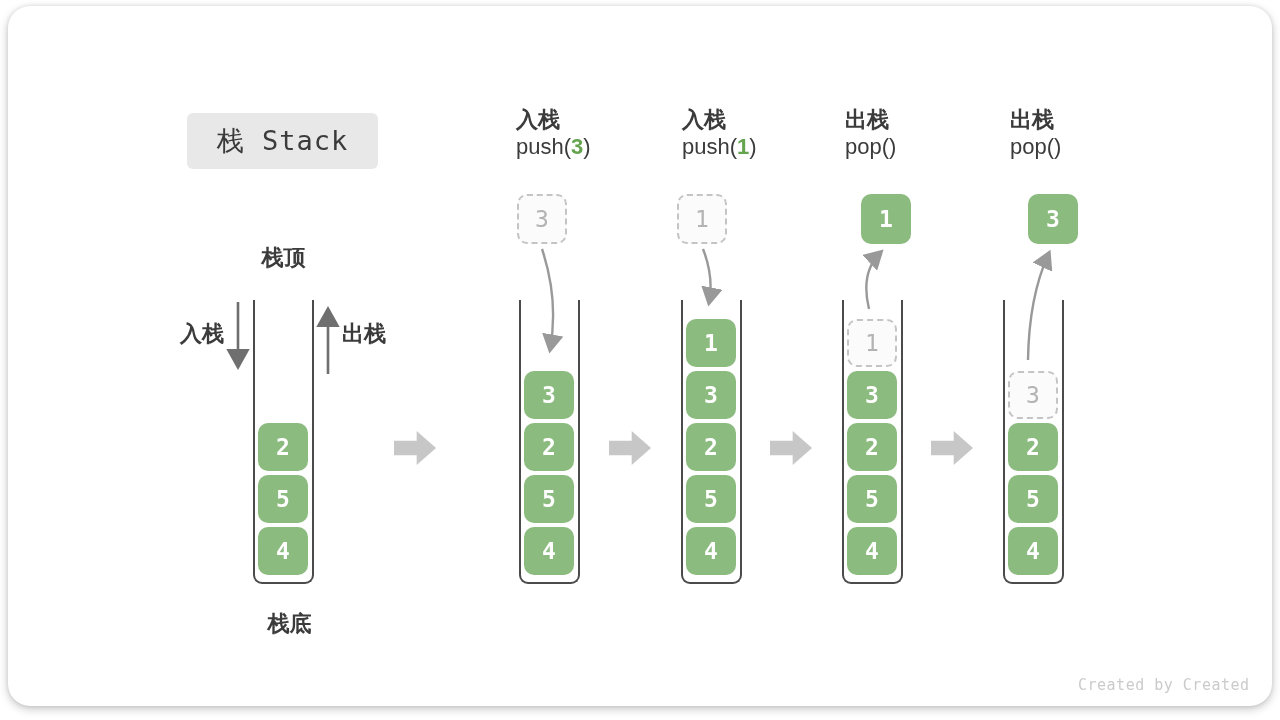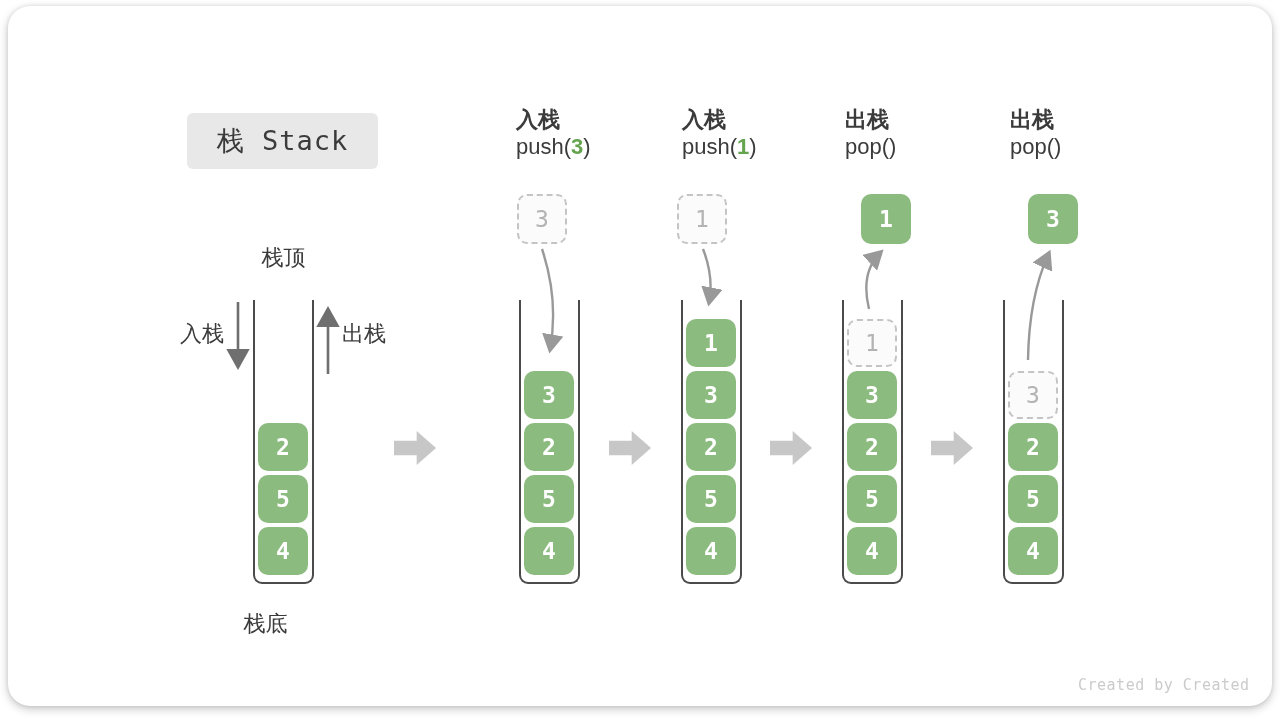--- a/index.html
+++ b/index.html
@@ -6,21 +6,21 @@
             font-family:"Liberation Sans",sans-serif;}
   #card{position:absolute;left:8px;top:6px;width:1264px;height:700px;background:#fff;
         border-radius:22px;box-shadow:0 3px 10px rgba(0,0,0,.22), 0 0 4px rgba(0,0,0,.10);}
   
   #abs{position:absolute;left:-8px;top:-6px;width:1280px;height:684px;}
 
   .title-box{position:absolute;left:187px;top:113px;width:191px;height:56px;
              background:var(--title_bg);border-radius:6px;display:flex;align-items:center;justify-content:center;}
   .title-box span{font-family:"DejaVu Sans Mono",monospace;font-size:27px;font-weight:500;color:var(--label_text);letter-spacing:1px;}
 
-  .lbl{position:absolute;font-size:22px;font-weight:400;color:var(--label_text);white-space:nowrap;}
+  .lbl{position:absolute;font-size:22px;font-weight:700;color:var(--label_text);white-space:nowrap;}
   .lbl.center{width:61px;text-align:center;}
 
   .stack-container{position:absolute;top:300px;width:61px;height:284px;box-sizing:border-box;
         border-left:2px solid var(--wall);border-right:2px solid var(--wall);border-bottom:2px solid var(--wall);
         border-radius:0 0 9px 9px;}
 
   .cell{position:absolute;width:50px;height:48px;box-sizing:border-box;border-radius:10px;
         display:flex;align-items:center;justify-content:center;
         font-family:"DejaVu Sans Mono",monospace;font-size:23px;font-weight:600;}
   .cell.solid{background:var(--green_box);color:#fff;}
@@ -44,21 +44,21 @@
 <body>
 
 <div id="card">
   <div id="abs">
 
     <div class="title-box">
       <span>栈 Stack</span>
     </div>
 
     <div class="lbl center" style="left:253px;top:243px">栈顶</div>
-    <div class="lbl center" style="left:235px;top:609px">栈底</div>
+    <div class="lbl center" style="left:259px;top:609px">栈底</div>
     <div class="lbl" style="left:160px;top:319px;width:64px;text-align:right">入栈</div>
     <div class="lbl" style="left:342px;top:319px">出栈</div>
 
     <div class="stack-container" style="left:253px"></div>
 
     <div class="block-arrow" style="left:394px"></div>
     <div class="block-arrow" style="left:609px"></div>
     <div class="block-arrow" style="left:770px"></div>
     <div class="block-arrow" style="left:931px"></div>
 

